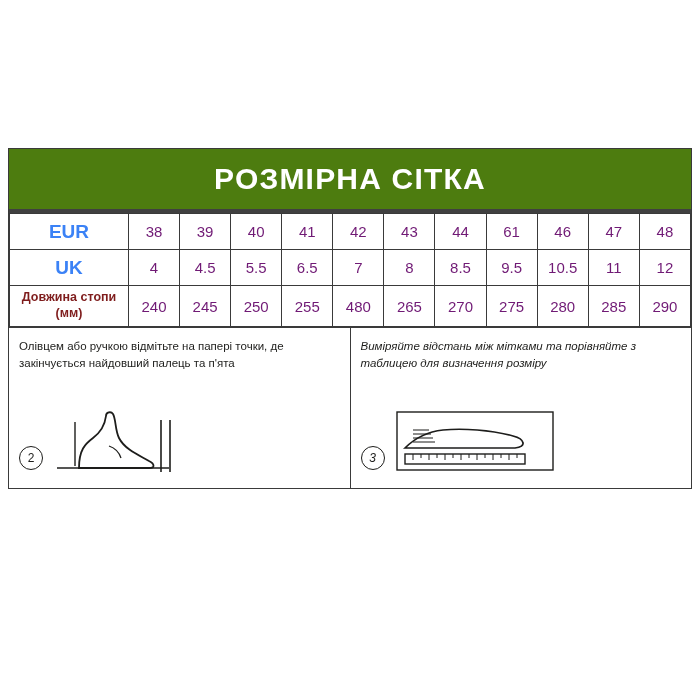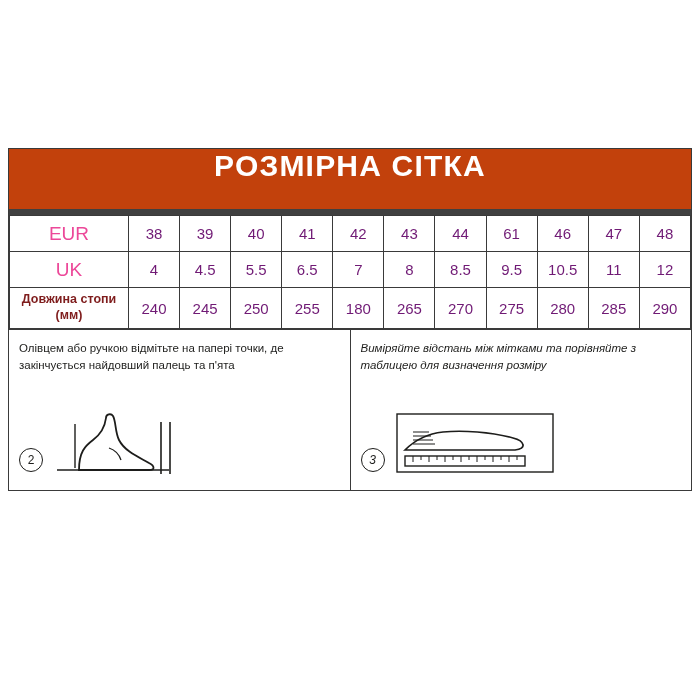--- a/index.html
+++ b/index.html
@@ -16,26 +16,26 @@
     left: 8px;
     top: 148px;
     width: 684px;
     border: 1px solid #3a3a3a;
     box-sizing: border-box;
     background: #ffffff;
   }
 
   
   .header-band {
-    background: #c2410c;
+    background: #4d7c0f;
     height: 60px;
     display: flex;
-    align-items: flex-start;
+    align-items: center;
     justify-content: center;
-    border-bottom: 6px solid #404040;
+    border-bottom: 4px solid #404040;
   }
   .header-title {
     color: #ffffff;
     font-size: 30px;
     font-weight: bold;
     letter-spacing: 1.2px;
   }
 
   
   table.size-table {
@@ -45,22 +45,22 @@
   }
   table.size-table td {
     border: 1px solid #3a3a3a;
     text-align: center;
     font-size: 15px;
     color: #701a75;
     height: 35px;
     padding: 0;
   }
   table.size-table td.rowhead {
-    color: #ec4899;
-    font-weight: normal;
+    color: #3b82f6;
+    font-weight: bold;
     font-size: 19px;
     width: 118px;
   }
   table.size-table td.rowhead-small {
     color: #7f1d1d;
     font-weight: bold;
     font-size: 12.5px;
     line-height: 1.25;
     width: 118px;
   }
@@ -148,21 +148,21 @@
         <td>10.5</td>
         <td>11</td>
         <td>12</td>
       </tr>
       <tr class="r-len">
         <td class="rowhead-small">Довжина стопи (мм)</td>
         <td>240</td>
         <td>245</td>
         <td>250</td>
         <td>255</td>
-        <td>180</td>
+        <td>480</td>
         <td>265</td>
         <td>270</td>
         <td>275</td>
         <td>280</td>
         <td>285</td>
         <td>290</td>
       </tr>
     </tbody>
   </table>
 

